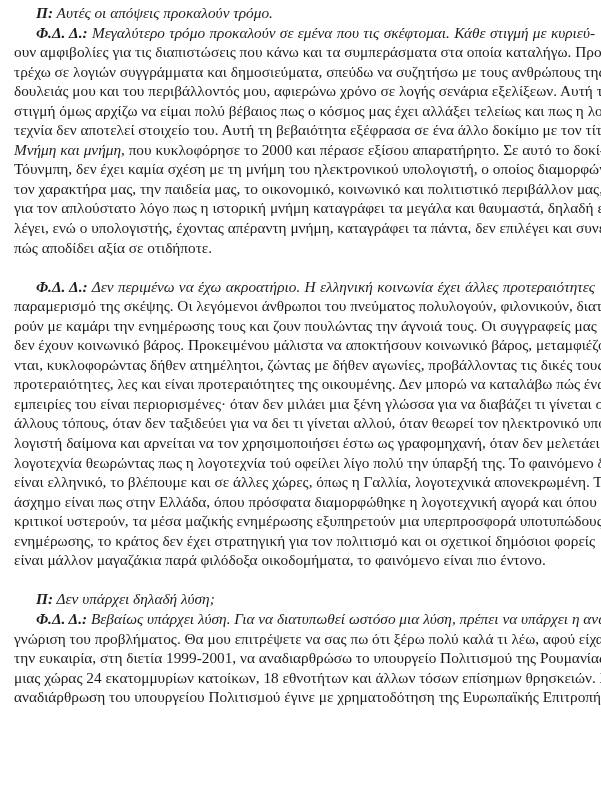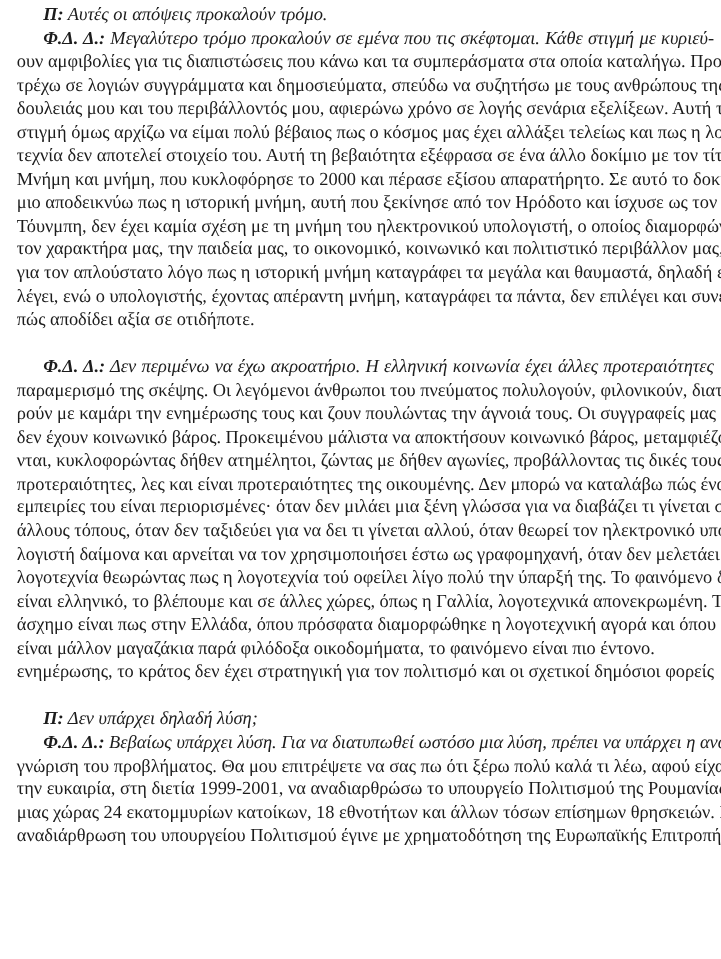--- a/index.html
+++ b/index.html
@@ -41,60 +41,61 @@
       padding-left: 22px;
       font-style: italic;
     }
     .speaker {
       font-weight: bold;
     }
     .gap {
       height: 19.55px;
     }
     .em {
+      font-style: italic;
     }
   </style>
 </head>
 <body>
 
 <div class="page" id="page">
     <div class="para">
       <span class="line last first"><span class="speaker">Π:</span><span> Αυτές οι απόψεις προκαλούν τρόμο.</span></span>
     </div>
     <div class="para">
       <span class="line first"><span class="speaker">Φ.Δ. Δ.:</span><span> Μεγαλύτερο τρόμο προκαλούν σε εμένα που τις σκέφτομαι. Κάθε στιγμή με κυριεύ-</span></span>
       <span class="line"><span>ουν αμφιβολίες για τις διαπιστώσεις που κάνω και τα συμπεράσματα στα οποία καταλήγω. Προσ-</span></span>
       <span class="line"><span>τρέχω σε λογιών συγγράμματα και δημοσιεύματα, σπεύδω να συζητήσω με τους ανθρώπους της</span></span>
       <span class="line"><span>δουλειάς μου και του περιβάλλοντός μου, αφιερώνω χρόνο σε λογής σενάρια εξελίξεων. Αυτή τη</span></span>
       <span class="line"><span>στιγμή όμως αρχίζω να είμαι πολύ βέβαιος πως ο κόσμος μας έχει αλλάξει τελείως και πως η λογο-</span></span>
       <span class="line"><span>τεχνία δεν αποτελεί στοιχείο του. Αυτή τη βεβαιότητα εξέφρασα σε ένα άλλο δοκίμιο με τον τίτλο</span></span>
       <span class="line"><span class="em">Μνήμη και μνήμη,</span><span> που κυκλοφόρησε το 2000 και πέρασε εξίσου απαρατήρητο. Σε αυτό το δοκί-</span></span>
-      <span class="line"><span>μιο αποδεικνύω πως η ιστορική μνήμη, αυτή που ξεκίνησε από τον Ηρόδοτο και ίσχυσε ως τον</span></span>
       <span class="line"><span>Τόυνμπη, δεν έχει καμία σχέση με τη μνήμη του ηλεκτρονικού υπολογιστή, ο οποίος διαμορφώνει</span></span>
       <span class="line"><span>τον χαρακτήρα μας, την παιδεία μας, το οικονομικό, κοινωνικό και πολιτιστικό περιβάλλον μας,</span></span>
       <span class="line"><span>για τον απλούστατο λόγο πως η ιστορική μνήμη καταγράφει τα μεγάλα και θαυμαστά, δηλαδή επι-</span></span>
       <span class="line"><span>λέγει, ενώ ο υπολογιστής, έχοντας απέραντη μνήμη, καταγράφει τα πάντα, δεν επιλέγει και συνε-</span></span>
       <span class="line last"><span>πώς αποδίδει αξία σε οτιδήποτε.</span></span>
     </div>
     <div class="gap"></div>
     <div class="para">
       <span class="line first"><span class="speaker">Φ.Δ. Δ.:</span><span> Δεν περιμένω να έχω ακροατήριο. Η ελληνική κοινωνία έχει άλλες προτεραιότητες</span></span>
       <span class="line"><span>παραμερισμό της σκέψης. Οι λεγόμενοι άνθρωποι του πνεύματος πολυλογούν, φιλονικούν, διατη-</span></span>
       <span class="line"><span>ρούν με καμάρι την ενημέρωσης τους και ζουν πουλώντας την άγνοιά τους. Οι συγγραφείς μας</span></span>
       <span class="line"><span>δεν έχουν κοινωνικό βάρος. Προκειμένου μάλιστα να αποκτήσουν κοινωνικό βάρος, μεταμφιέζο-</span></span>
       <span class="line"><span>νται, κυκλοφορώντας δήθεν ατημέλητοι, ζώντας με δήθεν αγωνίες, προβάλλοντας τις δικές τους</span></span>
       <span class="line"><span>προτεραιότητες, λες και είναι προτεραιότητες της οικουμένης. Δεν μπορώ να καταλάβω πώς ένας</span></span>
       <span class="line"><span>εμπειρίες του είναι περιορισμένες· όταν δεν μιλάει μια ξένη γλώσσα για να διαβάζει τι γίνεται σε</span></span>
       <span class="line"><span>άλλους τόπους, όταν δεν ταξιδεύει για να δει τι γίνεται αλλού, όταν θεωρεί τον ηλεκτρονικό υπο-</span></span>
       <span class="line"><span>λογιστή δαίμονα και αρνείται να τον χρησιμοποιήσει έστω ως γραφομηχανή, όταν δεν μελετάει τη</span></span>
       <span class="line"><span>λογοτεχνία θεωρώντας πως η λογοτεχνία τού οφείλει λίγο πολύ την ύπαρξή της. Το φαινόμενο δεν</span></span>
       <span class="line"><span>είναι ελληνικό, το βλέπουμε και σε άλλες χώρες, όπως η Γαλλία, λογοτεχνικά απονεκρωμένη. Το</span></span>
       <span class="line"><span>άσχημο είναι πως στην Ελλάδα, όπου πρόσφατα διαμορφώθηκε η λογοτεχνική αγορά και όπου οι</span></span>
+      <span class="line"><span>κριτικοί υστερούν, τα μέσα μαζικής ενημέρωσης εξυπηρετούν μια υπερπροσφορά υποτυπώδους</span></span>
+      <span class="line"><span>ενημέρωσης, το κράτος δεν έχει στρατηγική για τον πολιτισμό και οι σχετικοί δημόσιοι φορείς</span></span>
       <span class="line last"><span>είναι μάλλον μαγαζάκια παρά φιλόδοξα οικοδομήματα, το φαινόμενο είναι πιο έντονο.</span></span>
-      <span class="line"><span>ενημέρωσης, το κράτος δεν έχει στρατηγική για τον πολιτισμό και οι σχετικοί δημόσιοι φορείς</span></span>
     </div>
     <div class="gap"></div>
     <div class="para">
       <span class="line last first"><span class="speaker">Π:</span><span> Δεν υπάρχει δηλαδή λύση;</span></span>
     </div>
     <div class="para">
       <span class="line first"><span class="speaker">Φ.Δ. Δ.:</span><span> Βεβαίως υπάρχει λύση. Για να διατυπωθεί ωστόσο μια λύση, πρέπει να υπάρχει η ανα-</span></span>
       <span class="line"><span>γνώριση του προβλήματος. Θα μου επιτρέψετε να σας πω ότι ξέρω πολύ καλά τι λέω, αφού είχα</span></span>
       <span class="line"><span>την ευκαιρία, στη διετία 1999-2001, να αναδιαρθρώσω το υπουργείο Πολιτισμού της Ρουμανίας,</span></span>
       <span class="line"><span>μιας χώρας 24 εκατομμυρίων κατοίκων, 18 εθνοτήτων και άλλων τόσων επίσημων θρησκειών. Η</span></span>

